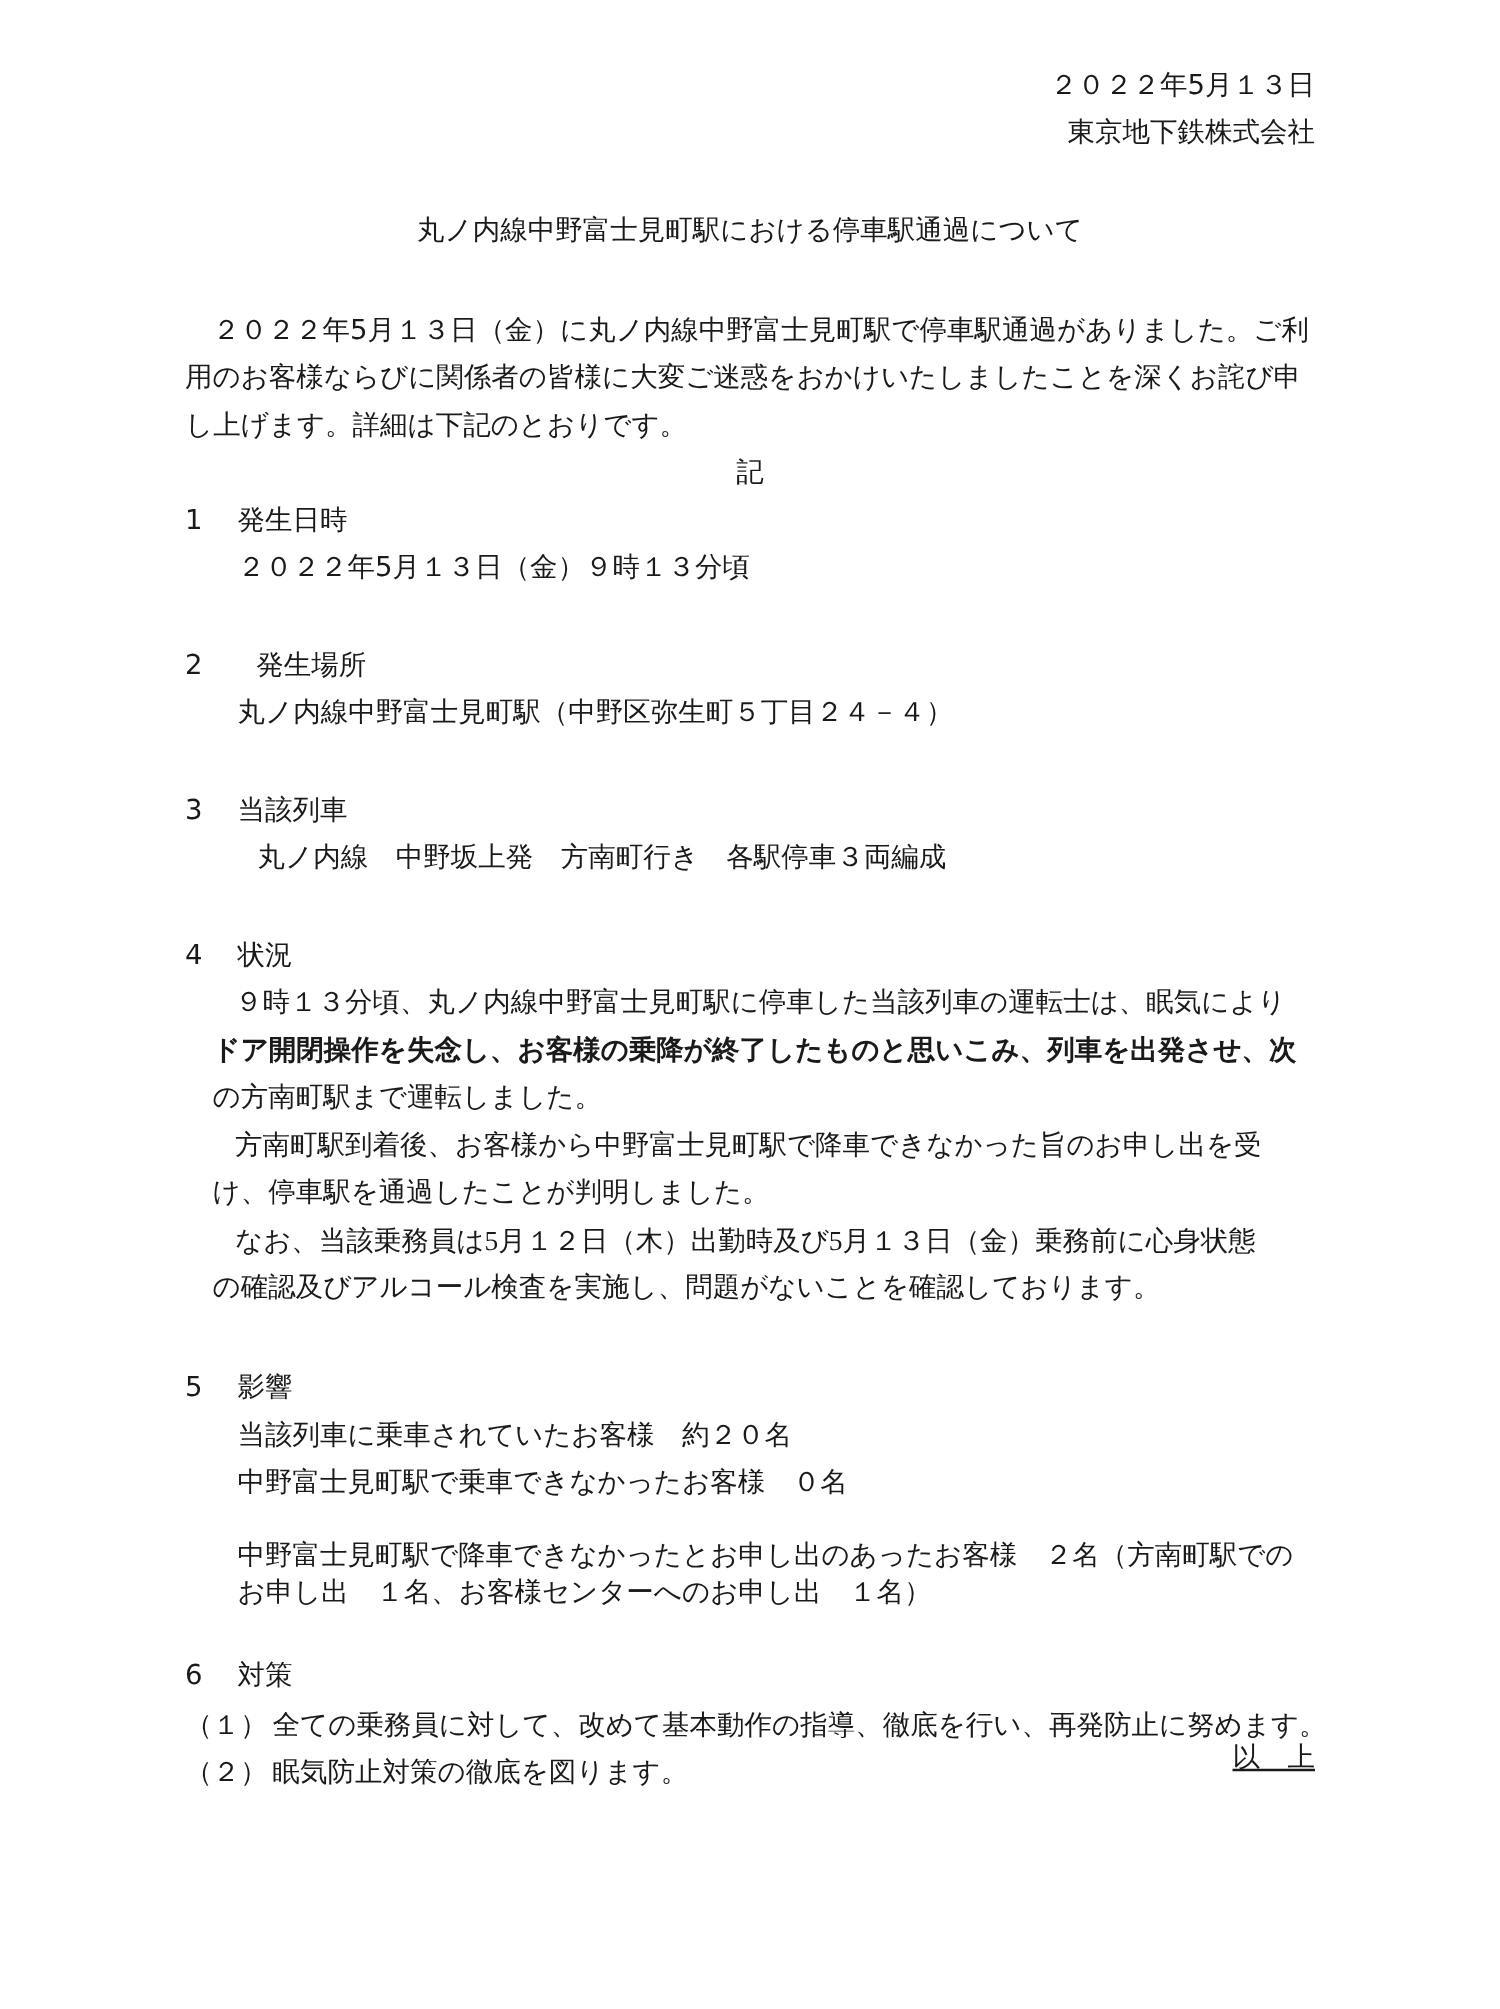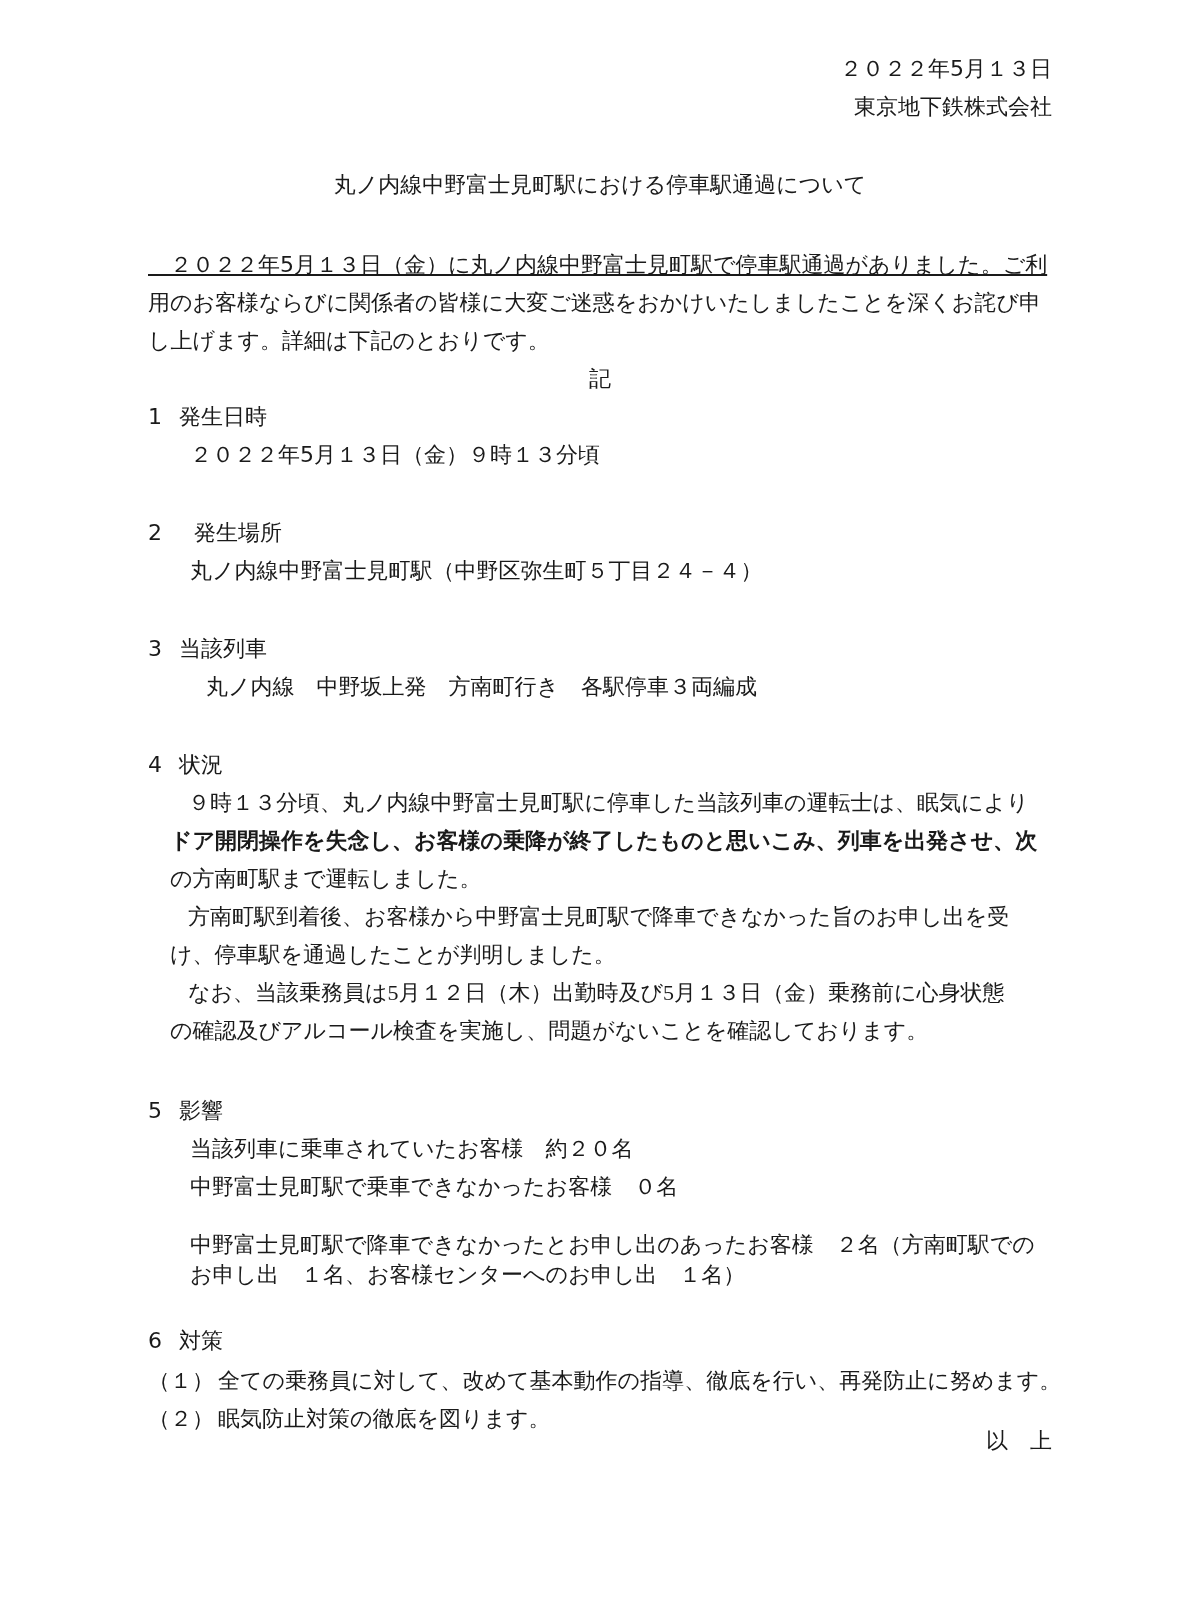--- a/index.html
+++ b/index.html
@@ -5,37 +5,37 @@
   html, body { margin: 0; padding: 0; background: #ffffff; }
   body {
     width: 1200px; height: 1607px; position: relative; overflow: hidden;
     font-family: "DejaVu Sans", "Liberation Sans", sans-serif;
     color: #1a1a1a; font-size: 22px;
   }
   .abs { position: absolute; white-space: nowrap; line-height: 1; }
   .right { right: 148px; text-align: right; }
   .center { left: 0; width: 1200px; text-align: center; }
   .num { left: 148px; }
-  .head { left: 179px; }
+  .head { left: 190px; }
   .ind1 { left: 190px; }
   .ind2 { left: 170px; }
   .par { left: 148px; }
   .paren { left: 148px; }
   .parentext { left: 218px; }
 </style>
 </head>
 <body>
 
 <div>
   <div class="abs right" style="top:58px;">２０２２年5月１３日</div>
   <div class="abs right" style="top:96px;">東京地下鉄株式会社</div>
 
   <div class="abs center" style="top:174px;">丸ノ内線中野富士見町駅における停車駅通過について</div>
 
-  <div class="abs par" style="top:254px;text-decoration:underline;">　２０２２年5月１３日（金）に丸ノ内線中野富士見町駅で停車駅通過がありました。ご利</div>
+  <div class="abs par" style="top:254px;">　２０２２年5月１３日（金）に丸ノ内線中野富士見町駅で停車駅通過がありました。ご利</div>
   <div class="abs par" style="top:292px;">用のお客様ならびに関係者の皆様に大変ご迷惑をおかけいたしましたことを深くお詫び申</div>
   <div class="abs par" style="top:330px;">し上げます。詳細は下記のとおりです。</div>
 
   <div class="abs center" style="top:368px;">記</div>
 
   <div class="abs num" style="top:406px;">1</div>
   <div class="abs head" style="top:406px;">発生日時</div>
   <div class="abs ind1" style="top:444px;">２０２２年5月１３日（金）９時１３分頃</div>
 
   <div class="abs num" style="top:522px;">2</div>
@@ -63,14 +63,14 @@
   <div class="abs ind1" style="top:1214px;margin-top:20px;">中野富士見町駅で降車できなかったとお申し出のあったお客様　２名（方南町駅での</div>
   <div class="abs ind1" style="top:1264px;">お申し出　１名、お客様センターへのお申し出　１名）</div>
 
   <div class="abs num" style="top:1330px;">6</div>
   <div class="abs head" style="top:1330px;">対策</div>
   <div class="abs paren" style="top:1370px;">（１）</div>
   <div class="abs parentext" style="top:1370px;">全ての乗務員に対して、改めて基本動作の指導、徹底を行い、再発防止に努めます。</div>
   <div class="abs paren" style="top:1408px;">（２）</div>
   <div class="abs parentext" style="top:1408px;">眠気防止対策の徹底を図ります。</div>
 
-  <div class="abs right" style="top:1430px;">以　上</div>
+  <div class="abs right" style="top:1396px;text-decoration:underline;">以　上</div>
 </div>
 
 </body></html>

